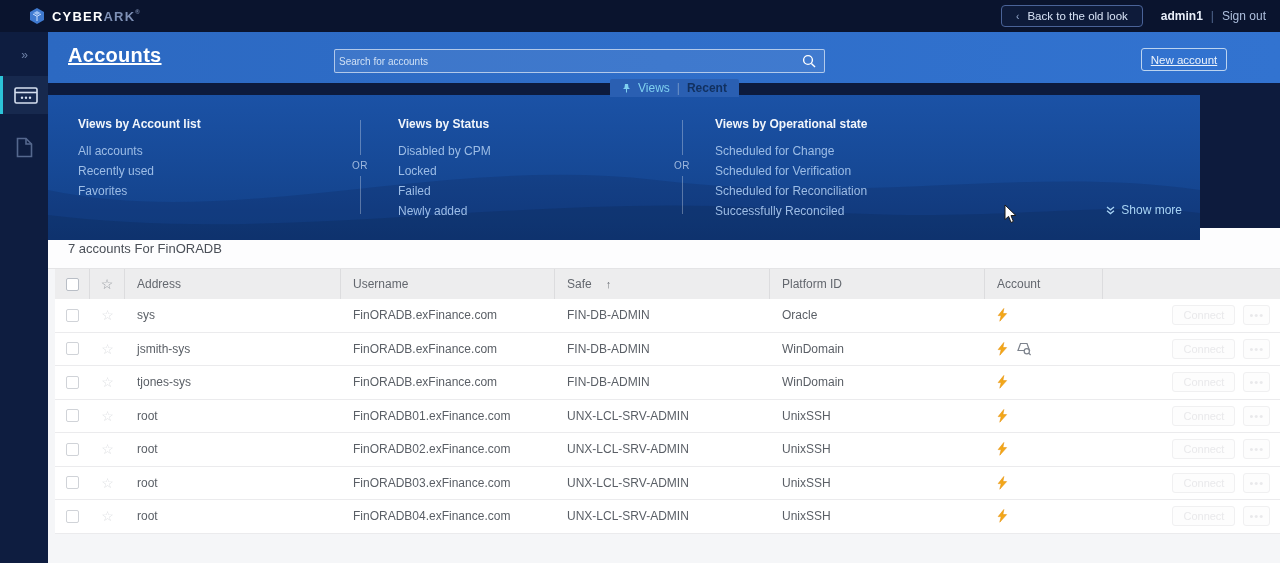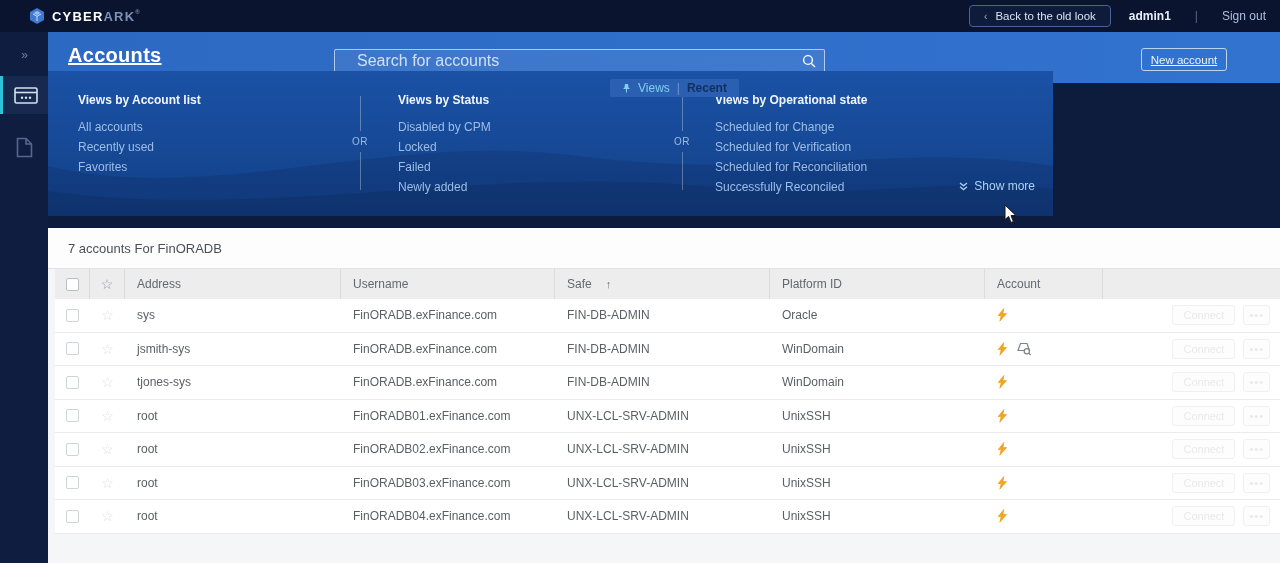--- a/index.html
+++ b/index.html
@@ -10,56 +10,56 @@
   .topbar{position:absolute;left:0;top:0;width:1280px;height:32px;background:#0a142e;
           display:flex;align-items:center;justify-content:space-between;padding:0 14px 0 28px;z-index:30;}
   .brand{display:flex;align-items:center;gap:6px;}
   .brand-txt{font-size:13px;font-weight:bold;letter-spacing:1.2px;color:#ffffff;}
   .brand-txt .ark{color:#7e90b5;}
   .brand-reg{font-size:6px;color:#7e90b5;vertical-align:top;}
   .topbar-right{display:flex;align-items:center;gap:18px;}
   .back-btn{display:flex;align-items:center;gap:8px;background:rgba(18,34,70,.5);border:1px solid #4a6398;
             border-radius:4px;color:#d7e2f5;font-size:11.5px;padding:4px 14px;cursor:pointer;}
   .back-chevron{font-size:10px;color:#9fb3d8;}
-  .user-area{display:flex;align-items:flex-end;gap:24px;font-size:12px;}
+  .user-area{display:flex;align-items:flex-end;gap:8px;font-size:12px;}
   .user-name{color:#e8eef9;font-weight:bold;}
   .user-sep{color:#51678f;}
   .sign-out{color:#aebfdd;cursor:pointer;text-decoration:none;}
 
   
   .sidebar{position:absolute;left:0;top:32px;width:48px;height:531px;background:#0e1d40;z-index:25;}
   .side-expand{height:30px;display:flex;align-items:center;justify-content:center;color:#6e82a8;
                font-size:12px;letter-spacing:-1px;cursor:pointer;margin-top:8px;}
   .side-item{height:38px;display:flex;align-items:center;justify-content:center;cursor:pointer;position:relative;margin-top:6px;}
   .side-item.active{background:#17294e;border-left:3px solid #2cc4d9;}
   .side-item svg{display:block;}
 
   
   .header-band{position:absolute;left:48px;top:32px;width:1232px;height:51px;
                background:linear-gradient(90deg,#2c69c2,#3273d0);z-index:10;}
   .page-title{position:absolute;left:20px;top:12px;margin:0;color:#ffffff;font-size:20px;font-weight:bold;letter-spacing:.3px;text-decoration:underline;}
   .search-wrap{position:absolute;left:286px;top:17px;width:491px;height:24px;
                border:1px solid rgba(255,255,255,.6);border-radius:2px;background:rgba(255,255,255,.08);
                display:flex;align-items:center;}
-  .search-wrap input{flex:1;background:transparent;border:none;outline:none;color:#ffffff;font-size:16px;padding:0 22px;}
+  .search-wrap input{flex:1;background:transparent;border:none;outline:none;color:#ffffff;font-size:10px;padding:0 4px;}
   .search-wrap input::placeholder{color:#cfe0f5;opacity:1;}
   .search-icon{margin-right:8px;flex:none;}
 
   .new-account-btn{position:absolute;left:1093px;top:16px;width:86px;height:23px;background:transparent;
                    border:1px solid #bcd4f0;border-radius:3px;color:#eaf2fc;font-size:11.5px;cursor:pointer;text-decoration:underline;}
 
   
   .views-tab{position:absolute;left:610px;top:79px;height:18px;z-index:15;background:#2a5fb2;
              display:flex;align-items:center;gap:7px;padding:0 12px;border-radius:2px 2px 0 0;font-size:12px;}
   .views-tab .tab-views{color:#7fd0f0;cursor:pointer;}
   .views-tab .tab-sep{color:#6e93c8;}
   .views-tab .tab-recent{color:#11305f;font-weight:bold;cursor:pointer;}
 
   
-  .views-panel{position:absolute;left:48px;top:71px;width:1005px;height:145px;
+  .views-panel{position:absolute;left:48px;top:95px;width:1152px;height:145px;
                background:linear-gradient(180deg,#1b52a6 0%,#174a98 45%,#123f85 100%);z-index:12;}
   .panel-wave{position:absolute;left:0;top:0;width:100%;height:100%;}
   .panel-col{position:absolute;top:22px;}
   .panel-col h3{margin:0 0 10px 0;font-size:12px;font-weight:bold;color:#f2f6fb;}
   .panel-col ul{list-style:none;margin:0;padding:0;}
   .panel-col li{font-size:12px;color:#9dbde6;height:20px;line-height:20px;cursor:pointer;}
   .or-divider{position:absolute;top:25px;display:flex;flex-direction:column;align-items:center;width:24px;}
   .or-seg{width:1px;background:rgba(255,255,255,.3);}
   .or-seg.s1{height:35px;}
   .or-seg.s2{height:38px;}

